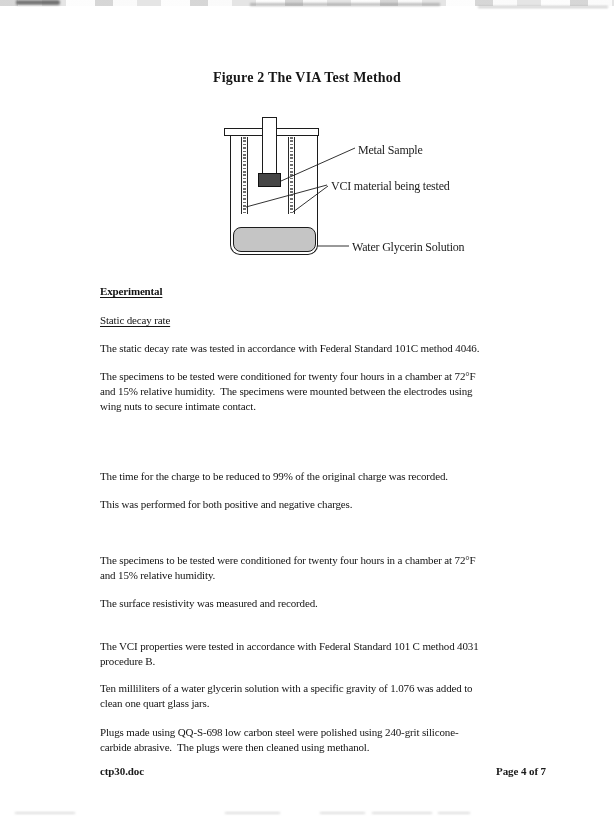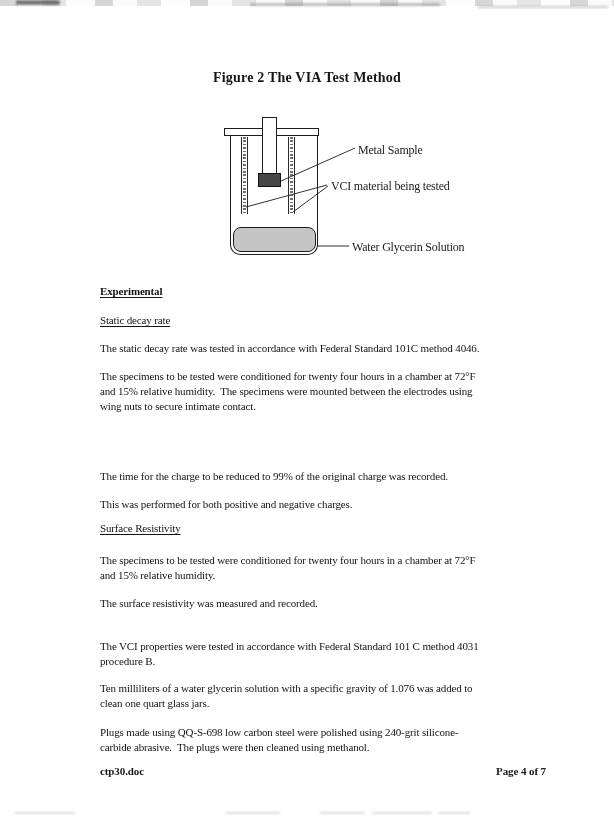--- a/index.html
+++ b/index.html
@@ -118,21 +118,20 @@
   <div class="tb bold-head" style="top:284px">Experimental</div>
 
   <div class="tb sub-head" style="top:313px">Static decay rate</div>
   <div class="tb" style="top:341px">The static decay rate was tested in accordance with Federal Standard 101C method 4046.</div>
   <div class="tb" style="top:369px">The specimens to be tested were conditioned for twenty four hours in a chamber at 72°F
 and 15% relative humidity.  The specimens were mounted between the electrodes using
 wing nuts to secure intimate contact.</div>
   <div class="tb" style="top:469px">The time for the charge to be reduced to 99% of the original charge was recorded.</div>
   <div class="tb" style="top:497px">This was performed for both positive and negative charges.</div>
 
-  <div class="tb sub-head" style="top:521px">Surface Resistivity</div>
   <div class="tb" style="top:553px">The specimens to be tested were conditioned for twenty four hours in a chamber at 72°F
 and 15% relative humidity.</div>
   <div class="tb" style="top:596px">The surface resistivity was measured and recorded.</div>
 
   <div class="tb" style="top:639px">The VCI properties were tested in accordance with Federal Standard 101 C method 4031
 procedure B.</div>
   <div class="tb" style="top:681px">Ten milliliters of a water glycerin solution with a specific gravity of 1.076 was added to
 clean one quart glass jars.</div>
   <div class="tb" style="top:725px">Plugs made using QQ-S-698 low carbon steel were polished using 240-grit silicone-
 carbide abrasive.  The plugs were then cleaned using methanol.</div>

